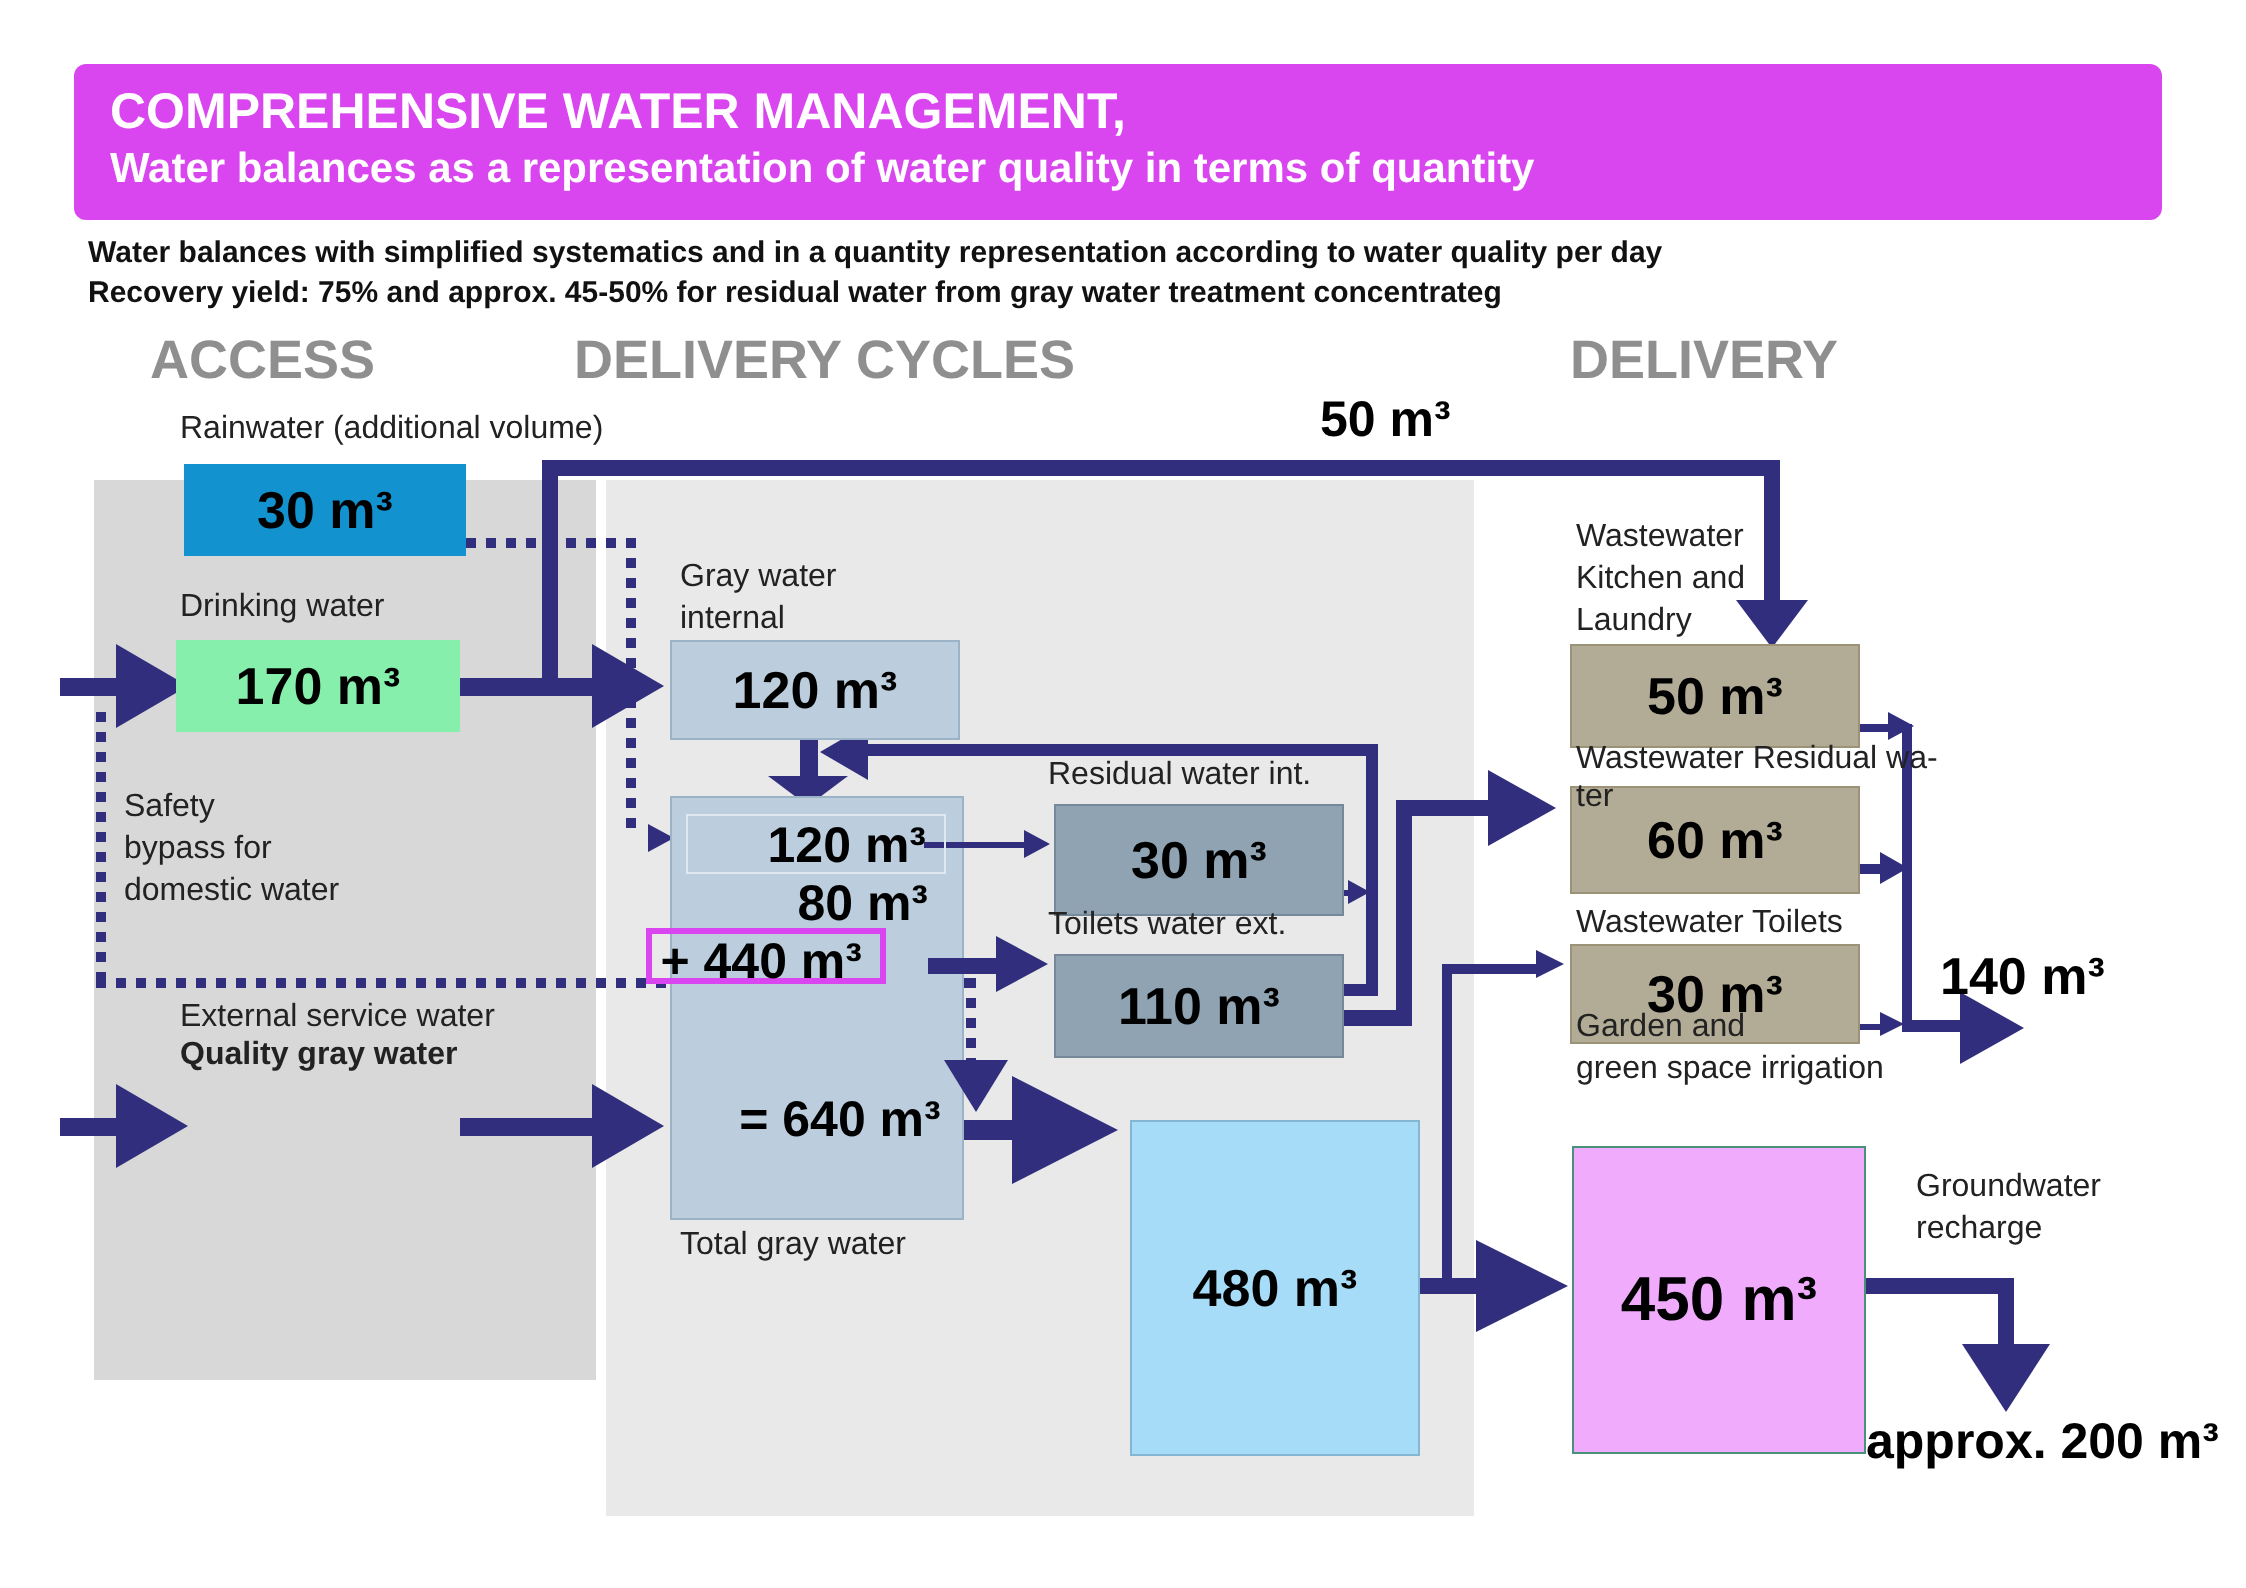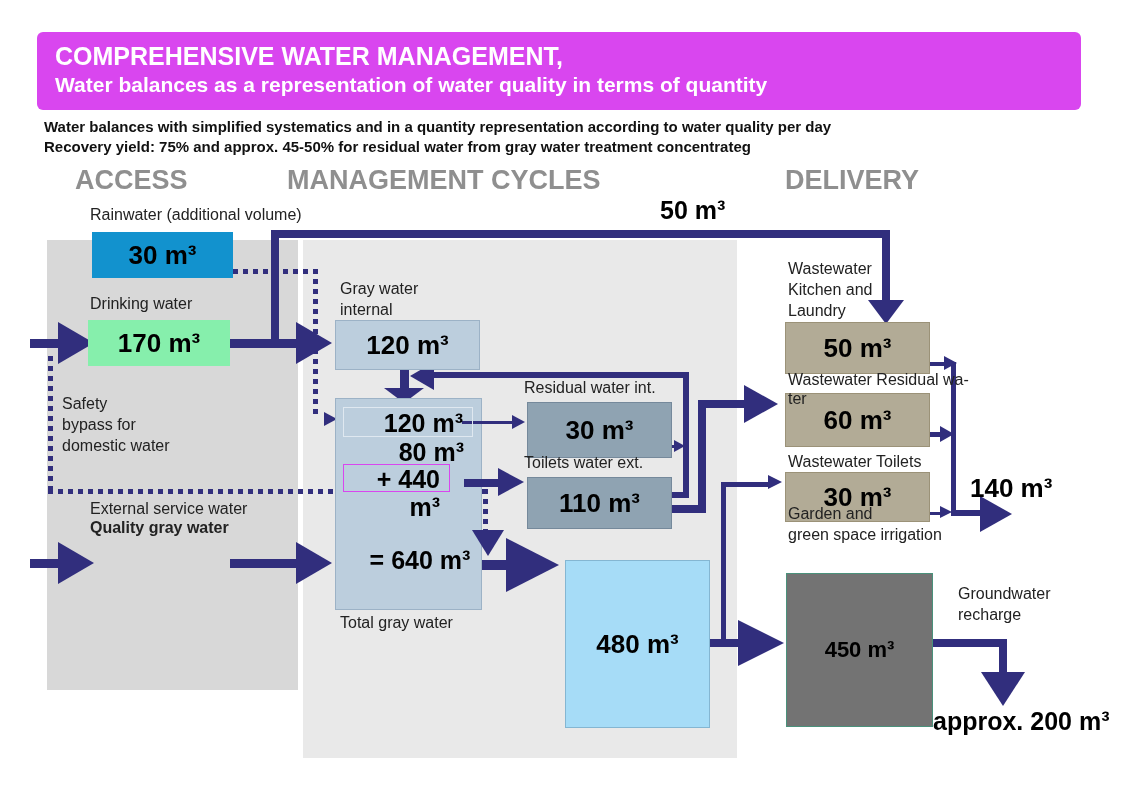--- a/index.html
+++ b/index.html
@@ -32,21 +32,21 @@
 <div id="canvas">
 
   <div class="banner">
     <div class="t1">COMPREHENSIVE WATER MANAGEMENT,</div>
     <div class="t2">Water balances as a representation of water quality in terms of quantity</div>
   </div>
   <div class="subtitle">Water balances with simplified systematics and in a quantity representation according to water quality per day</div>
   <div class="subtitle" style="top:137px;">Recovery yield: 75% and approx. 45-50% for residual water from gray water treatment concentrateg</div>
 
   <div class="colhead" style="left:75px;top:165px;">ACCESS</div>
-  <div class="colhead" style="left:287px;top:165px;">MANAGEMENT CYCLES</div>
+  <div class="colhead" style="left:287px;top:165px;">DELIVERY CYCLES</div>
   <div class="colhead" style="left:785px;top:165px;">DELIVERY</div>
 
   <div class="panel" style="left:47px;top:240px;width:251px;height:450px;background:#d8d8d8;"></div>
   <div class="panel" style="left:303px;top:240px;width:434px;height:518px;background:#e9e9e9;"></div>
 
   <div class="dotH" style="left:233px;top:269px;width:84px;"></div>
   <div class="dotV" style="left:313px;top:269px;height:150px;"></div>
   <div class="arr" style="left:324px;top:412px;border-top:7px solid transparent;border-bottom:7px solid transparent;border-left:13px solid #312e7d;"></div>
 
   <div class="dotV" style="left:48px;top:356px;height:136px;"></div>
@@ -130,21 +130,21 @@
   <div class="lbl" style="left:90px;top:499px;line-height:19px;">External service water</div>
   <div class="lbl" style="left:90px;top:518px;line-height:19px;font-weight:700;">Quality gray water</div>
 
   <div class="lbl" style="left:340px;top:278px;">Gray water
 internal</div>
   <div class="box" style="left:335px;top:320px;width:143px;height:48px;background:#bccedd;border:1px solid #9cb2c6;font-size:26px;">120 m³</div>
 
   <div class="box" style="left:335px;top:398px;width:145px;height:210px;background:#bccedd;border:1px solid #9cb2c6;"></div>
   <div class="stack-row" style="left:343px;top:407px;width:130px;height:30px;line-height:30px;border:1px solid #dfe8f0;">120 m³</div>
   <div class="stack-row" style="left:343px;top:438px;width:130px;height:28px;line-height:28px;">80 m³</div>
-  <div class="stack-row" style="left:343px;top:464px;width:107px;height:28px;line-height:28px;border:1px solid #d946ef;">+ 440 m³</div>
+  <div class="stack-row" style="left:323px;top:464px;width:120px;height:28px;line-height:28px;border:3px solid #d946ef;">+ 440 m³</div>
   <div class="big-num" style="left:335px;top:546px;width:170px;font-size:25px;text-align:center;">= 640 m³</div>
   <div class="lbl" style="left:340px;top:612px;">Total gray water</div>
 
   <div class="lbl" style="left:524px;top:378px;line-height:19px;">Residual water int.</div>
   <div class="box" style="left:527px;top:402px;width:143px;height:54px;background:#8fa3b2;border:1px solid #75899b;font-size:26px;">30 m³</div>
 
   <div class="lbl" style="left:524px;top:453px;line-height:19px;">Toilets water ext.</div>
   <div class="box" style="left:527px;top:477px;width:143px;height:50px;background:#8fa3b2;border:1px solid #75899b;font-size:26px;">110 m³</div>
 
   <div class="box" style="left:565px;top:560px;width:143px;height:166px;background:#a6dcf7;border:1px solid #84b6d2;font-size:26px;">480 m³</div>
@@ -156,19 +156,19 @@
 
   <div class="lbl" style="left:788px;top:370px;line-height:19px;z-index:5;">Wastewater Residual wa-
 ter</div>
   <div class="box" style="left:785px;top:393px;width:143px;height:52px;background:#b2ab96;border:1px solid #9b9278;font-size:26px;">60 m³</div>
 
   <div class="lbl" style="left:788px;top:452px;line-height:19px;">Wastewater Toilets</div>
   <div class="box" style="left:785px;top:472px;width:143px;height:48px;background:#b2ab96;border:1px solid #9b9278;font-size:26px;">30 m³</div>
 
   <div class="lbl" style="left:788px;top:503px;">Garden and
 green space irrigation</div>
-  <div class="box" style="left:786px;top:573px;width:145px;height:152px;background:#737373;border:1px solid #4a917b;font-size:22px;">450 m³</div>
+  <div class="box" style="left:786px;top:573px;width:145px;height:152px;background:#f0abfc;border:1px solid #4a917b;font-size:31px;">450 m³</div>
 
   <div class="lbl" style="left:958px;top:583px;">Groundwater
 recharge</div>
   <div class="big-num" style="left:933px;top:707px;font-size:25px;">approx. 200 m³</div>
 
 </div>
 
 </body></html>

